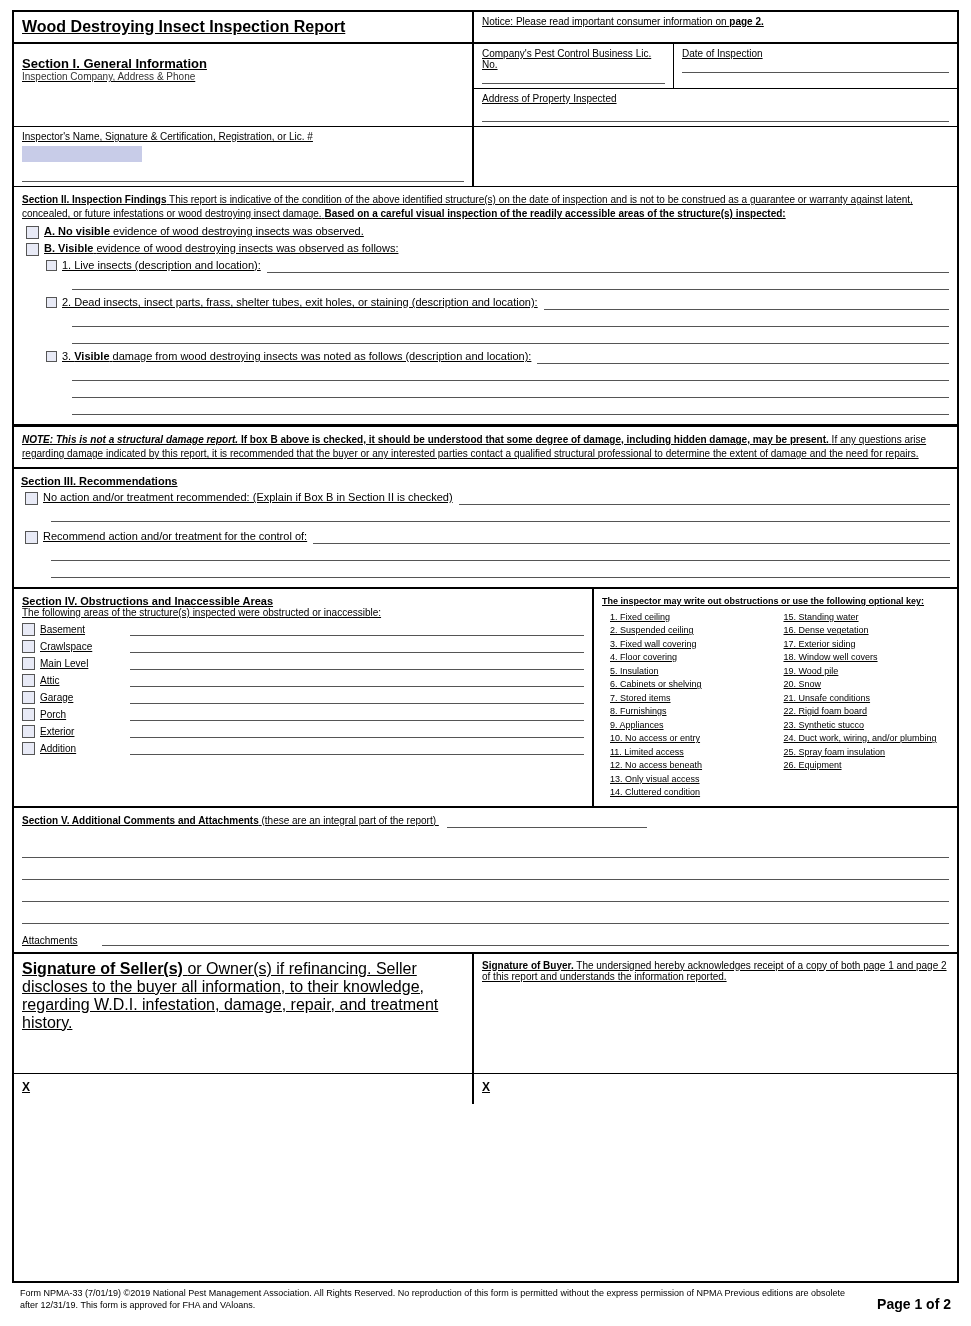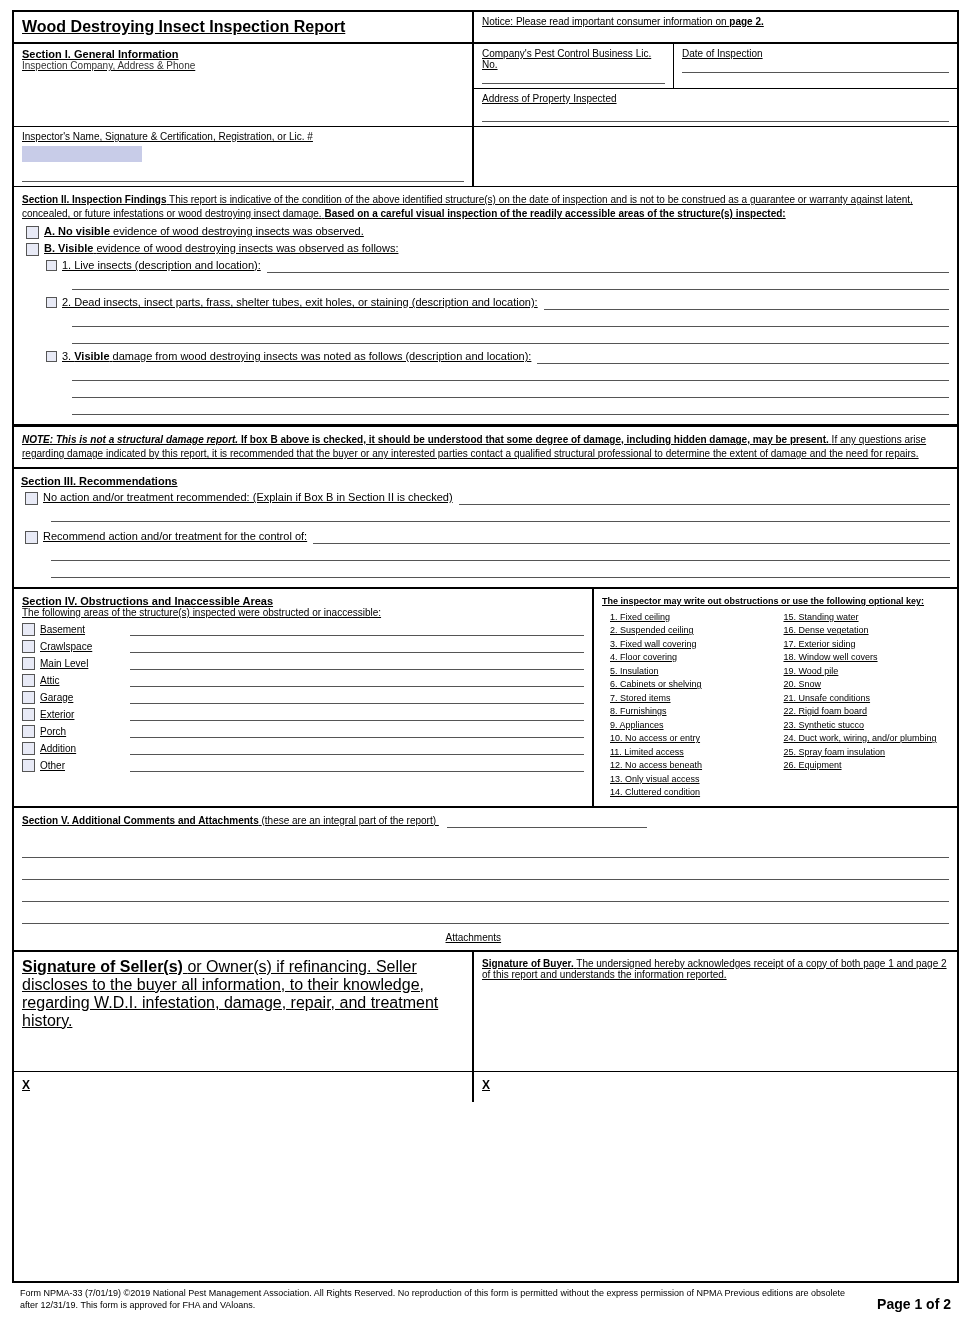--- a/index.html
+++ b/index.html
@@ -52,21 +52,22 @@
       display: flex;
       border-bottom: 1px solid #000;
     }
     .section1-left {
       flex: 0 0 460px;
       border-right: 2px solid #000;
       padding: 4px 8px;
     }
     .section1-left .section-label {
       font-weight: bold;
-      font-size: 11px;
+      font-size: 13px;
+      margin-top: 8px;
     }
     .section1-left .sub-label {
       font-size: 10px;
       color: #333;
     }
     .section1-right {
       flex: 1;
       display: flex;
       flex-direction: column;
     }
@@ -236,23 +237,22 @@
     .section5 .section-label {
       margin-bottom: 6px;
       font-size: 10px;
     }
     .section5 .input-line {
       margin-bottom: 8px;
       display: block;
     }
     .attachments-row {
       display: flex;
-      align-items: center;
+      align-items: flex-end;
       margin-top: 4px;
-      flex-direction: column;
     }
     .attachments-label {
       width: 80px;
       font-size: 10px;
     }
     .attachments-line {
       flex: 1;
       border-bottom: 1px solid #555;
       height: 14px;
     }
@@ -484,41 +484,36 @@
           </div>
 
           <div class="obs-row">
             <div class="checkbox-box"></div>
             <span class="obs-label">Garage</span>
             <input class="input-line" type="text" style="">
           </div>
 
           <div class="obs-row">
             <div class="checkbox-box"></div>
+            <span class="obs-label">Porch</span>
+            <input class="input-line" type="text" style="">
+          </div>
+
+          <div class="obs-row">
+            <div class="checkbox-box"></div>
             <span class="obs-label">Exterior</span>
             <input class="input-line" type="text" style="">
           </div>
 
           <div class="obs-row">
             <div class="checkbox-box"></div>
-            <span class="obs-label">Porch</span>
-            <input class="input-line" type="text" style="">
-          </div>
-
-          <div class="obs-row">
-            <div class="checkbox-box"></div>
             <span class="obs-label">Addition</span>
             <input class="input-line" type="text" style="">
           </div>
 
-          <div class="obs-row">
-            <div class="checkbox-box"></div>
-            <span class="obs-label">Other</span>
-            <input class="input-line" type="text" style="">
-          </div>
         </div>
       </div>
       <div class="section4-right">
         <div class="key-header">The inspector may write out obstructions or use the following optional key:</div>
         <div class="key-columns">
           <div class="key-col">
             <div>1. Fixed ceiling</div>
             <div>2. Suspended ceiling</div>
             <div>3. Fixed wall covering</div>
             <div>4. Floor covering</div>

